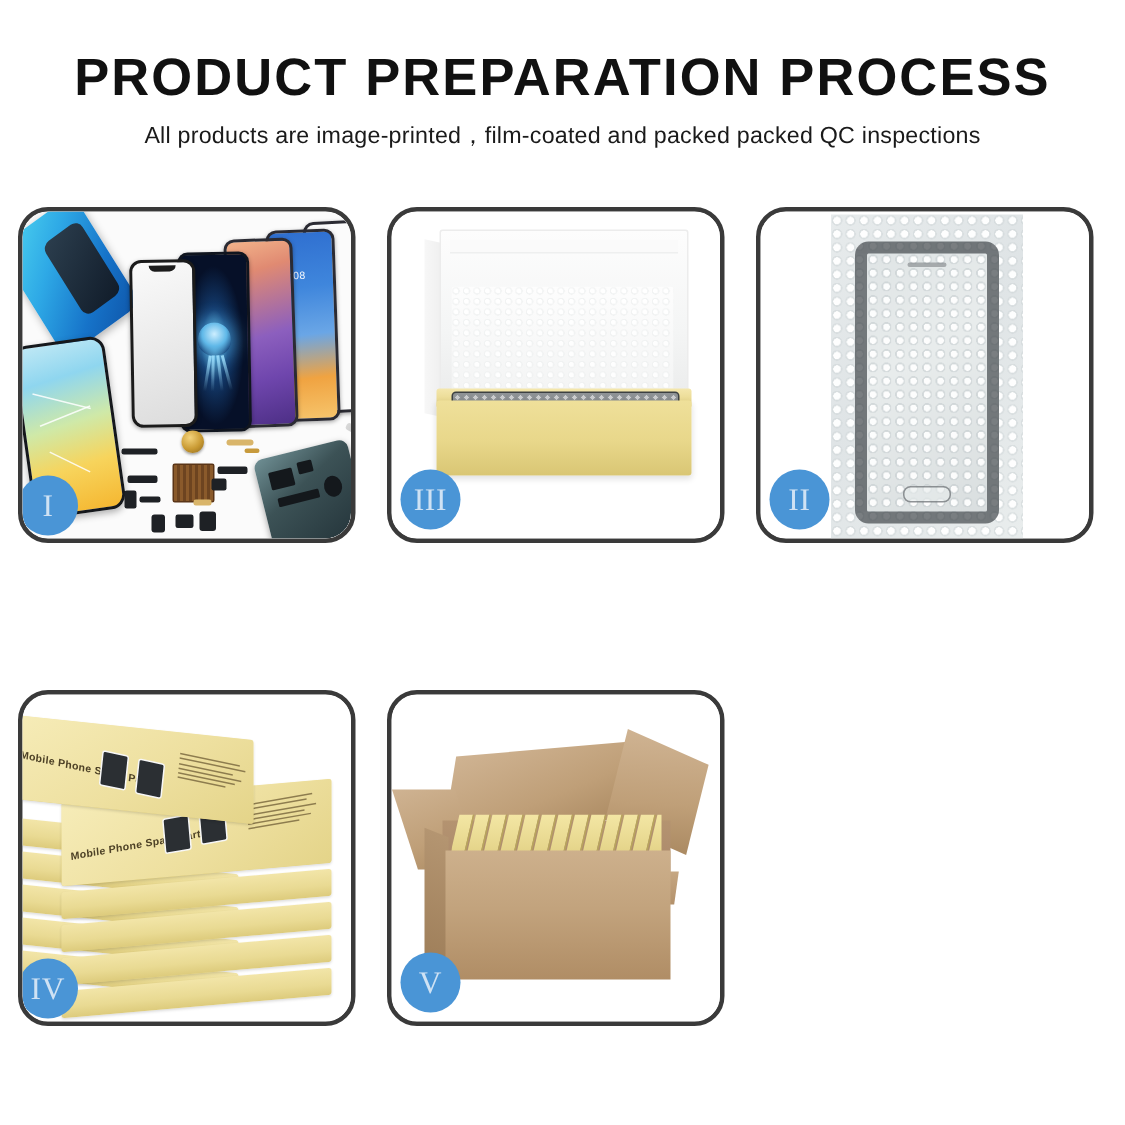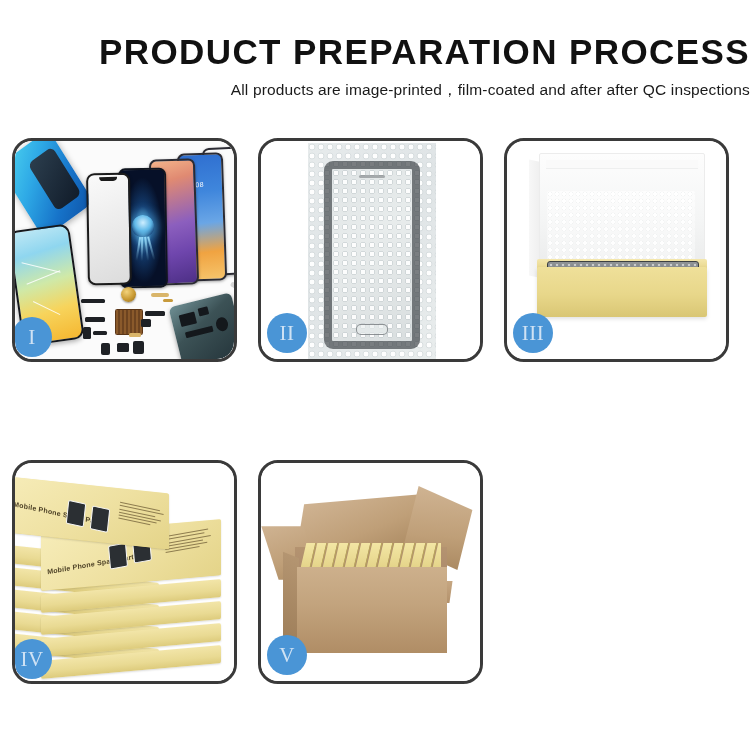--- a/index.html
+++ b/index.html
@@ -12,21 +12,21 @@
     height: 750px;
     font-family: "Liberation Sans", sans-serif;
     overflow: hidden;
     position: relative;
   }
 
   
   .header {
     width: 750px;
     padding-top: 34px;
-    text-align: right;
+    text-align: center;
   }
   .page-title {
     font-family: "Liberation Sans", sans-serif;
     font-size: 35px;
     font-weight: bold;
     letter-spacing: 1.4px;
     color: #111111;
     line-height: 1.05;
     margin: 0;
     white-space: nowrap;
@@ -377,21 +377,21 @@
     background:linear-gradient(140deg,rgba(235,240,243,.95),rgba(252,253,253,.4));
     transform:rotate(-8deg);
     border-radius:2px;
   }
 </style>
 </head>
 <body>
 
 <div class="header">
   <h1 class="page-title">PRODUCT PREPARATION PROCESS</h1>
-  <p class="page-subtitle">All products are image-printed，film-coated and after after QC inspections</p>
+  <p class="page-subtitle">All products are image-printed，film-coated and packed packed QC inspections</p>
 </div>
 
 <div class="grid">
 
   <div class="panel">
     <div class="panel-stage">
       <div class="p1-bg"></div>
       <div class="phone-fan">
 
         <div class="ph ph-teal"></div>
@@ -452,42 +452,42 @@
             
           </div>
         </div>
       </div>
       <div class="badge">I</div>
     </div>
   </div>
 
   <div class="panel">
     <div class="panel-stage">
-      <div class="p2-bg"></div>
-      <div class="bubble-sheet">
-        <div class="wrapped-screen">
-          <div class="earpiece"></div>
-          <div class="home-btn"></div>
-        </div>
-      </div>
-      <div class="badge inset">II</div>
-    </div>
-  </div>
-
-  <div class="panel">
-    <div class="panel-stage">
       <div class="p3-bg"></div>
       <div class="mailer-flapL"></div>
       <div class="mailer-flapR"></div>
       <div class="mailer-lid"></div>
       <div class="mailer-foam"></div>
       <div class="mailer-tray-lip"></div>
       <div class="mailer-product"></div>
       <div class="mailer-tray"></div>
       <div class="badge inset">III</div>
+    </div>
+  </div>
+
+  <div class="panel">
+    <div class="panel-stage">
+      <div class="p2-bg"></div>
+      <div class="bubble-sheet">
+        <div class="wrapped-screen">
+          <div class="earpiece"></div>
+          <div class="home-btn"></div>
+        </div>
+      </div>
+      <div class="badge inset">II</div>
     </div>
   </div>
 
   <div class="panel">
     <div class="panel-stage">
       <div class="p4-bg"></div>
 
       <div class="ybox" style="left:-6px; top:178px; width:150px; height:18px; transform:skewY(6deg);"></div>
       <div class="ybox" style="left:-6px; top:156px; width:150px; height:18px; transform:skewY(6deg);"></div>
       <div class="ybox" style="left:-6px; top:134px; width:150px; height:18px; transform:skewY(6deg);"></div>

